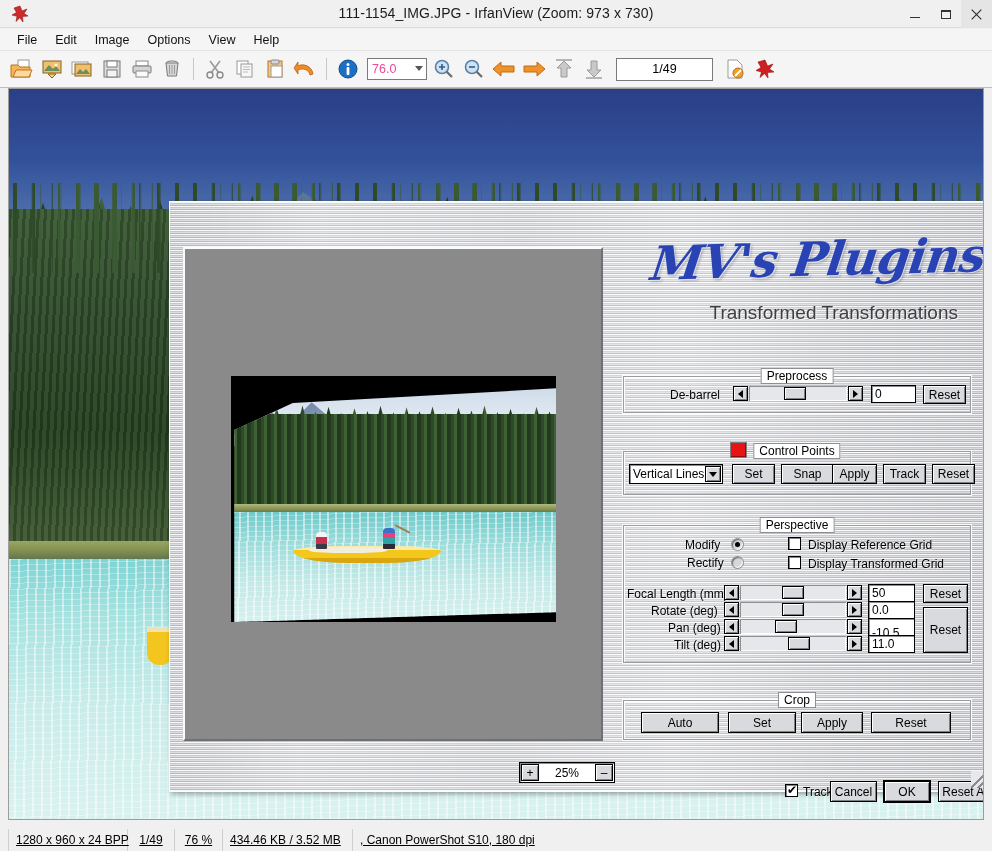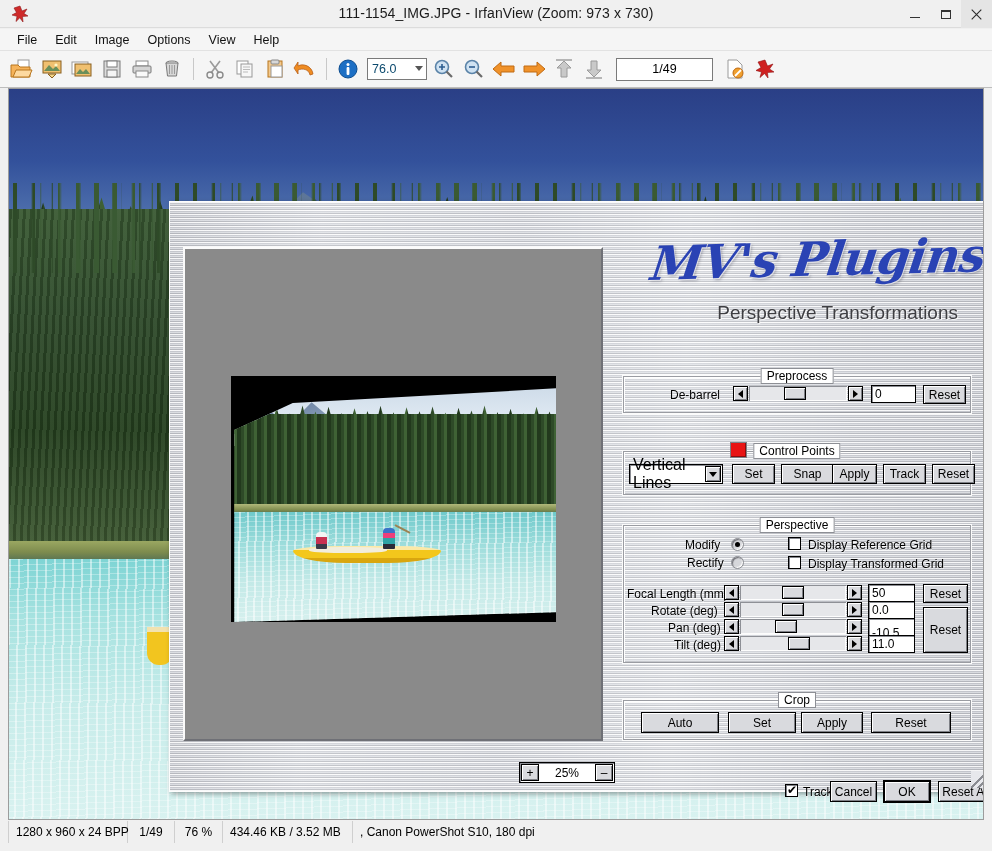--- a/index.html
+++ b/index.html
@@ -53,21 +53,21 @@
     position:absolute; left:0; top:51px; width:992px; height:37px;
     background:#f5f5f5; border-bottom:1px solid #bdbdbd;
     display:flex; align-items:center; padding-left:7px;
   }
   .tbtn { width:30px; height:30px; display:flex; align-items:center; justify-content:center; }
   .tsep { width:1px; height:22px; background:#c8c8c8; margin:0 6px; }
   .zoomcombo {
     width:60px; height:22px; background:#fff; border:1px solid #7a7a7a;
     display:flex; align-items:center; position:relative; margin:0 2px 0 4px;
   }
-  .zoomcombo span { padding-left:4px; font-size:12.5px; color:#0c4a6e; }
+  .zoomcombo span { padding-left:4px; font-size:12.5px; color:#ec4899; }
   .zoomcombo .cbarrow {
     position:absolute; right:3px; top:7px;
     width:0;height:0;border-left:4px solid transparent;border-right:4px solid transparent;
     border-top:5px solid #555;
   }
   .idxbox {
     width:97px; height:23px; background:#fff; border:1px solid #7a7a7a;
     display:flex; align-items:center; justify-content:center;
     font-size:12.5px; color:#000; margin:0 7px;
   }
@@ -292,21 +292,21 @@
   .checkbox {
     position:absolute; width:13px; height:13px; background:#fff;
     border:1px solid #000; box-shadow:inset 1px 1px 0 #808289;
   }
   .checkbox.on:after {
     content:"\2714"; position:absolute; left:1px; top:-2px; font-size:12px; color:#000;
   }
   .combo {
     position:absolute; background:#fff; border:1px solid #000;
     box-shadow:inset 1px 1px 0 #8b8d93;
-    font-size:16px; display:flex; align-items:center; padding-left:3px; color:#000;
+    font-size:12px; display:flex; align-items:center; padding-left:3px; color:#000;
   }
   .combo .cb-btn {
     position:absolute; right:1px; top:1px; bottom:1px; width:16px; background:#d9dade;
     border:1px solid #000; box-shadow:inset 1px 1px 0 #fff, inset -1px -1px 0 #7e8086;
     display:flex; align-items:center; justify-content:center;
   }
   .combo .cb-btn i {
     width:0;height:0;border-left:4px solid transparent;border-right:4px solid transparent;
     border-top:5px solid #000;
   }
@@ -334,21 +334,21 @@
     background:
       linear-gradient(135deg, transparent 45%, #8a8c92 45%, #8a8c92 55%, transparent 55%),
       linear-gradient(135deg, transparent 65%, #8a8c92 65%, #8a8c92 75%, transparent 75%),
       linear-gradient(135deg, transparent 85%, #8a8c92 85%, #8a8c92 95%, transparent 95%),
       #e7e8ec;
   }
 
   
   .statusbar {
     position:absolute; left:0; top:821px; width:816px; height:30px;
-    background:#f0f0f0; display:flex; align-items:flex-start;
+    background:#f0f0f0; display:flex; align-items:flex-end;text-decoration:underline;
   }
   .scell {
     height:22px; display:flex; align-items:center; padding:0 7px;
     font-size:12px; color:#000; border-right:1px solid #cfcfcf;
     white-space:nowrap;
   }
   .scell:first-child { border-left:1px solid #cfcfcf; margin-left:8px; }
   .scell.nb { border-right:none; }
 </style>
 </head>
@@ -550,21 +550,21 @@
             <div class="p-per2"></div>
             <div class="p-paddle"></div>
           </div>
         </div>
       </div>
 
       <div class="rpanel">
 
         <div class="logo-wrap">
           <div class="logo-script">MV's Plugins</div>
-          <div class="logo-sub">Perspective Transformations</div>
+          <div class="logo-sub">Transformed Transformations</div>
         </div>
 
         <div class="group" style="left:4px; top:163px; width:350px; height:39px;">
           <div class="gframe"></div>
           <div class="grouplabel">Preprocess</div>
           <div class="lbl" style="left:47px; top:12px;">De-barrel</div>
           <div class="slider" style="left:110px; top:10px; width:130px;">
             <div class="sl-track"></div>
             <div class="sl-arrow l">
                 <i></i>

